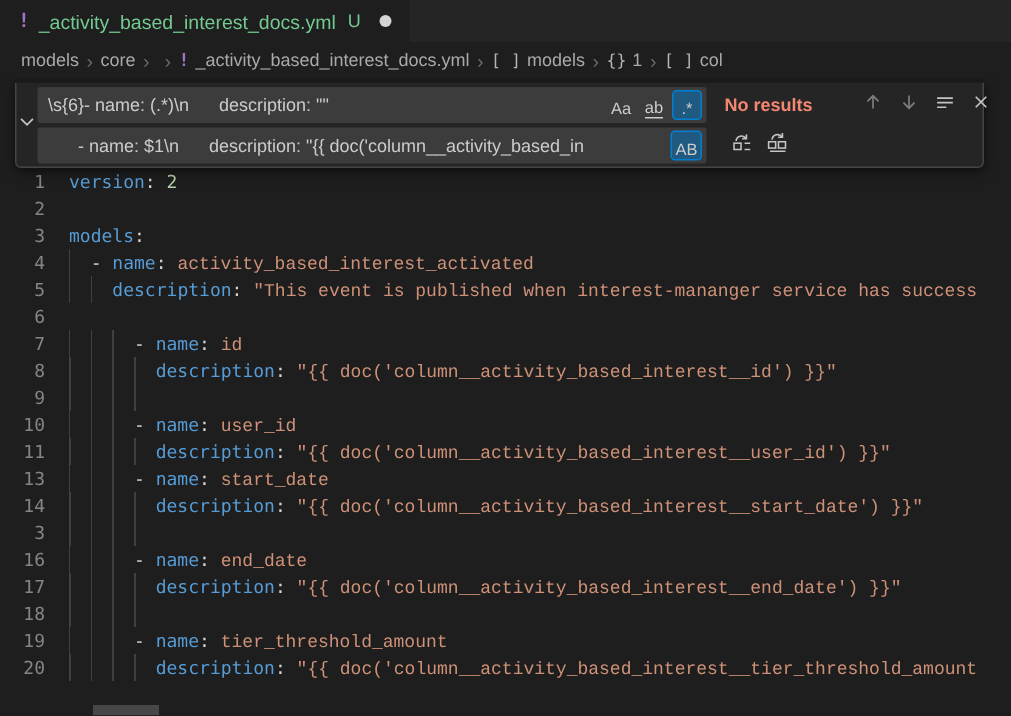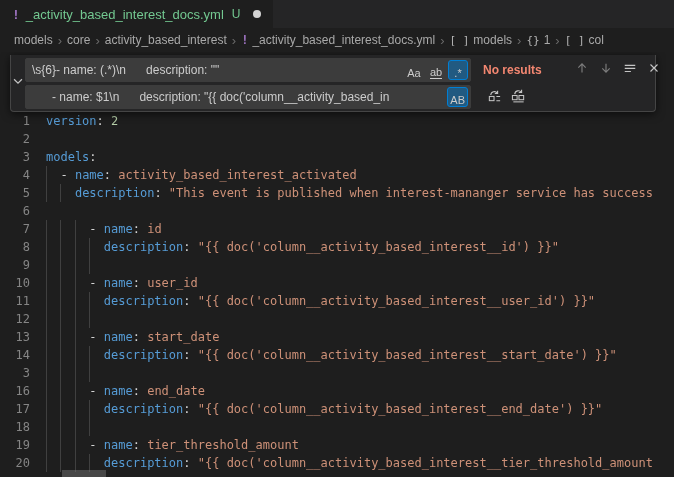--- a/index.html
+++ b/index.html
@@ -24,21 +24,21 @@
   .crumb-sep { color:#6a6a6a; margin:0 5px; font-size:13px; flex:none; }
 
   
   .editor { position:relative; height:425px; background:#1e1e1e; overflow:hidden; }
   .code-area { position:absolute; left:0; top:60px; right:0; }
   .code-line { display:flex; height:18px; line-height:18px;
                font-family:"DejaVu Sans Mono",monospace; font-size:12px; white-space:pre; }
   .gutter { width:46px; padding-right:16px; text-align:right; color:#858585; flex:none; }
   .code-text { flex:1; overflow:hidden; }
   .tk-key { color:#569cd6; }
-  .tk-val { color:#ce9178; }
+  .tk-val { color:#ce9178;font-family:Liberation Mono, monospace; }
   .tk-num { color:#b5cea8; }
   .tk-p   { color:#d4d4d4; }
 
   .hscroll-thumb { position:absolute; left:62px; bottom:0; width:44px; height:7px;
                    background:rgba(121,121,121,0.45); }
 
   
   .find-widget { position:absolute; left:10px; top:3px; width:646px; height:57px;
                  background:#252526; border:1px solid #454545; border-top:none;
                  box-shadow:0 2px 8px rgba(0,0,0,0.6); display:flex; z-index:10;
@@ -77,23 +77,20 @@
 
 <div class="breadcrumbs" id="breadcrumbs">
     <span class="crumb">
       <span>models</span>
     </span>
     <span class="crumb-sep">›</span>
     <span class="crumb">
       <span>core</span>
     </span>
     <span class="crumb-sep">›</span>
-    <span class="crumb">
-      <span>activity_based_interest</span>
-    </span>
     <span class="crumb-sep">›</span>
     <span class="crumb">
       <span class="sym purple">!</span>
       <span>_activity_based_interest_docs.yml</span>
     </span>
     <span class="crumb-sep">›</span>
     <span class="crumb">
       <span class="sym">[ ]</span>
       <span>models</span>
     </span>
@@ -208,21 +205,20 @@
       <div class="code-line"><span class="gutter">2</span><span class="code-text"></span></div>
       <div class="code-line"><span class="gutter">3</span><span class="code-text"><span class="tk-key">models</span><span class="tk-p">:</span></span></div>
       <div class="code-line"><span class="gutter">4</span><span class="code-text" style="background-image: repeating-linear-gradient(to right, rgb(64, 64, 64) 0px, rgb(64, 64, 64) 1px, transparent 1px, transparent 2ch); background-size: 1.5ch 100%; background-repeat: no-repeat;"><span class="tk-p">  - </span><span class="tk-key">name</span><span class="tk-p">: </span><span class="tk-val">activity_based_interest_activated</span></span></div>
       <div class="code-line"><span class="gutter">5</span><span class="code-text" style="background-image: repeating-linear-gradient(to right, rgb(64, 64, 64) 0px, rgb(64, 64, 64) 1px, transparent 1px, transparent 2ch); background-size: 3.5ch 100%; background-repeat: no-repeat;"><span class="tk-p">    </span><span class="tk-key">description</span><span class="tk-p">: </span><span class="tk-val">"This event is published when interest-mananger service has success</span></span></div>
       <div class="code-line"><span class="gutter">6</span><span class="code-text" style="background-image: repeating-linear-gradient(to right, rgb(64, 64, 64) 0px, rgb(64, 64, 64) 1px, transparent 1px, transparent 2ch); background-size: 3.5ch 100%; background-repeat: no-repeat; margin-top: 20px;"><span class="tk-p">    </span><span class="tk-key">columns</span><span class="tk-p">:</span></span></div>
       <div class="code-line"><span class="gutter">7</span><span class="code-text" style="background-image: repeating-linear-gradient(to right, rgb(64, 64, 64) 0px, rgb(64, 64, 64) 1px, transparent 1px, transparent 2ch); background-size: 5.5ch 100%; background-repeat: no-repeat;"><span class="tk-p">      - </span><span class="tk-key">name</span><span class="tk-p">: </span><span class="tk-val">id</span></span></div>
       <div class="code-line"><span class="gutter">8</span><span class="code-text" style="background-image: repeating-linear-gradient(to right, rgb(64, 64, 64) 0px, rgb(64, 64, 64) 1px, transparent 1px, transparent 2ch); background-size: 7.5ch 100%; background-repeat: no-repeat;"><span class="tk-p">        </span><span class="tk-key">description</span><span class="tk-p">: </span><span class="tk-val">"{{ doc('column__activity_based_interest__id') }}"</span></span></div>
       <div class="code-line"><span class="gutter">9</span><span class="code-text" style="background-image: repeating-linear-gradient(to right, rgb(64, 64, 64) 0px, rgb(64, 64, 64) 1px, transparent 1px, transparent 2ch); background-size: 7.5ch 100%; background-repeat: no-repeat;"></span></div>
       <div class="code-line"><span class="gutter">10</span><span class="code-text" style="background-image: repeating-linear-gradient(to right, rgb(64, 64, 64) 0px, rgb(64, 64, 64) 1px, transparent 1px, transparent 2ch); background-size: 5.5ch 100%; background-repeat: no-repeat;"><span class="tk-p">      - </span><span class="tk-key">name</span><span class="tk-p">: </span><span class="tk-val">user_id</span></span></div>
       <div class="code-line"><span class="gutter">11</span><span class="code-text" style="background-image: repeating-linear-gradient(to right, rgb(64, 64, 64) 0px, rgb(64, 64, 64) 1px, transparent 1px, transparent 2ch); background-size: 7.5ch 100%; background-repeat: no-repeat;"><span class="tk-p">        </span><span class="tk-key">description</span><span class="tk-p">: </span><span class="tk-val">"{{ doc('column__activity_based_interest__user_id') }}"</span></span></div>
-      <div class="code-line"><span class="gutter">12</span><span class="code-text" style="background-image: repeating-linear-gradient(to right, rgb(64, 64, 64) 0px, rgb(64, 64, 64) 1px, transparent 1px, transparent 2ch); background-size: 7.5ch 100%; background-repeat: no-repeat;"></span></div>
       <div class="code-line"><span class="gutter">13</span><span class="code-text" style="background-image: repeating-linear-gradient(to right, rgb(64, 64, 64) 0px, rgb(64, 64, 64) 1px, transparent 1px, transparent 2ch); background-size: 5.5ch 100%; background-repeat: no-repeat;"><span class="tk-p">      - </span><span class="tk-key">name</span><span class="tk-p">: </span><span class="tk-val">start_date</span></span></div>
       <div class="code-line"><span class="gutter">14</span><span class="code-text" style="background-image: repeating-linear-gradient(to right, rgb(64, 64, 64) 0px, rgb(64, 64, 64) 1px, transparent 1px, transparent 2ch); background-size: 7.5ch 100%; background-repeat: no-repeat;"><span class="tk-p">        </span><span class="tk-key">description</span><span class="tk-p">: </span><span class="tk-val">"{{ doc('column__activity_based_interest__start_date') }}"</span></span></div>
       <div class="code-line"><span class="gutter">3</span><span class="code-text" style="background-image: repeating-linear-gradient(to right, rgb(64, 64, 64) 0px, rgb(64, 64, 64) 1px, transparent 1px, transparent 2ch); background-size: 7.5ch 100%; background-repeat: no-repeat;"></span></div>
       <div class="code-line"><span class="gutter">16</span><span class="code-text" style="background-image: repeating-linear-gradient(to right, rgb(64, 64, 64) 0px, rgb(64, 64, 64) 1px, transparent 1px, transparent 2ch); background-size: 5.5ch 100%; background-repeat: no-repeat;"><span class="tk-p">      - </span><span class="tk-key">name</span><span class="tk-p">: </span><span class="tk-val">end_date</span></span></div>
       <div class="code-line"><span class="gutter">17</span><span class="code-text" style="background-image: repeating-linear-gradient(to right, rgb(64, 64, 64) 0px, rgb(64, 64, 64) 1px, transparent 1px, transparent 2ch); background-size: 7.5ch 100%; background-repeat: no-repeat;"><span class="tk-p">        </span><span class="tk-key">description</span><span class="tk-p">: </span><span class="tk-val">"{{ doc('column__activity_based_interest__end_date') }}"</span></span></div>
       <div class="code-line"><span class="gutter">18</span><span class="code-text" style="background-image: repeating-linear-gradient(to right, rgb(64, 64, 64) 0px, rgb(64, 64, 64) 1px, transparent 1px, transparent 2ch); background-size: 7.5ch 100%; background-repeat: no-repeat;"></span></div>
       <div class="code-line"><span class="gutter">19</span><span class="code-text" style="background-image: repeating-linear-gradient(to right, rgb(64, 64, 64) 0px, rgb(64, 64, 64) 1px, transparent 1px, transparent 2ch); background-size: 5.5ch 100%; background-repeat: no-repeat;"><span class="tk-p">      - </span><span class="tk-key">name</span><span class="tk-p">: </span><span class="tk-val">tier_threshold_amount</span></span></div>
       <div class="code-line"><span class="gutter">20</span><span class="code-text" style="background-image: repeating-linear-gradient(to right, rgb(64, 64, 64) 0px, rgb(64, 64, 64) 1px, transparent 1px, transparent 2ch); background-size: 7.5ch 100%; background-repeat: no-repeat;"><span class="tk-p">        </span><span class="tk-key">description</span><span class="tk-p">: </span><span class="tk-val">"{{ doc('column__activity_based_interest__tier_threshold_amount</span></span></div>
     </div>
 

